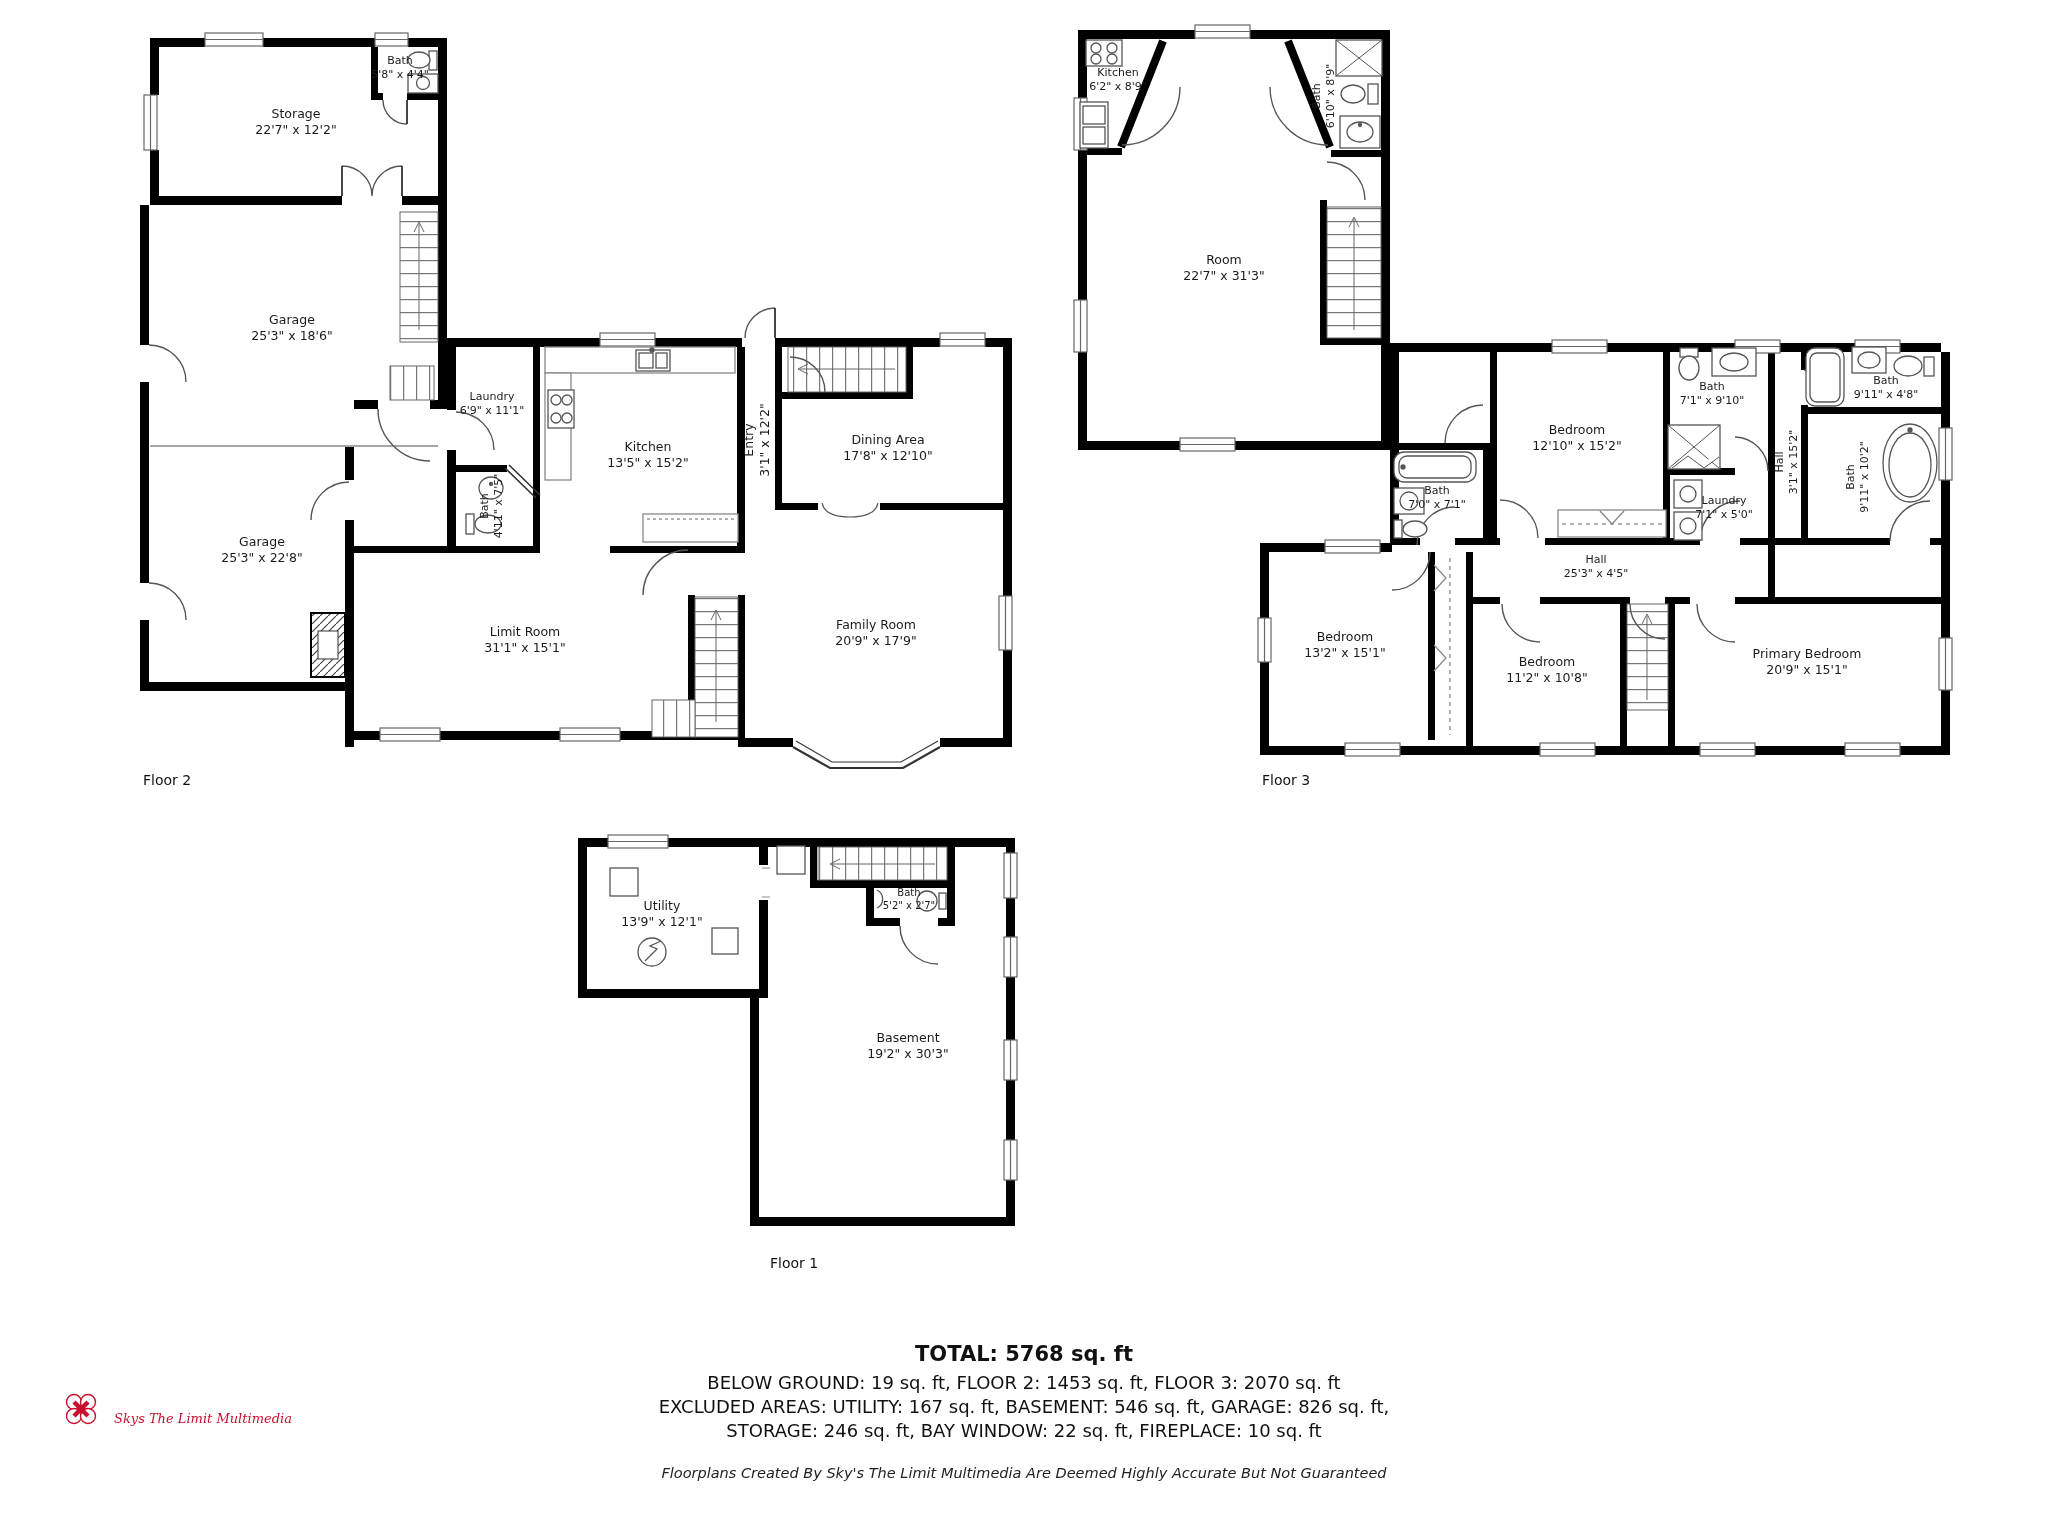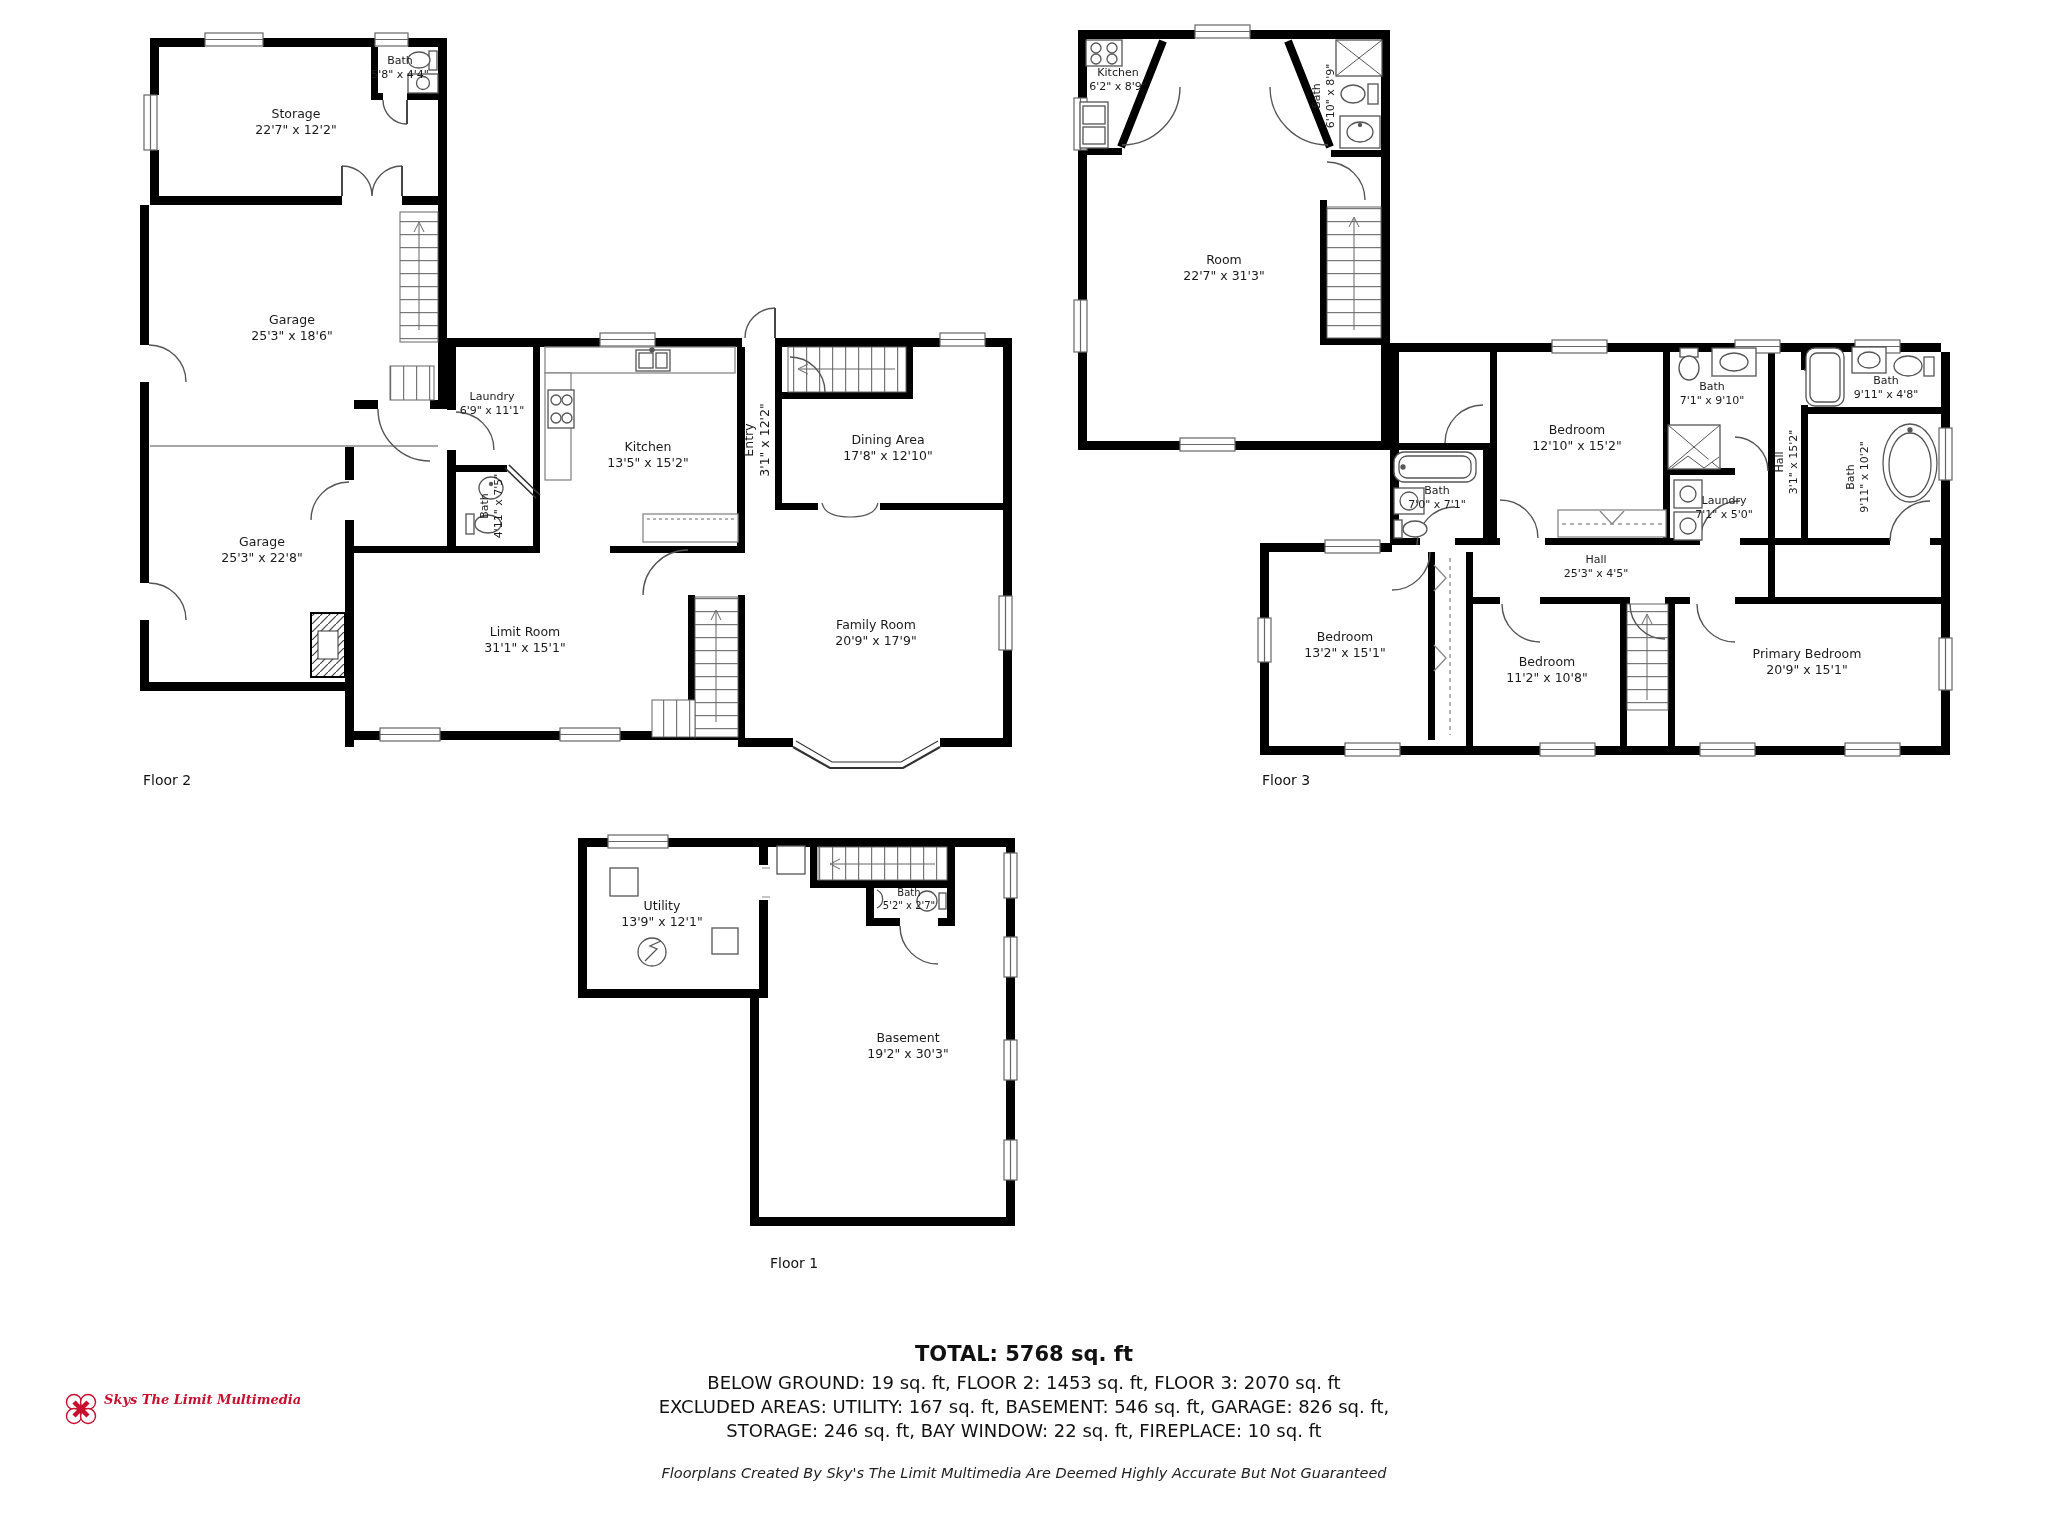--- a/index.html
+++ b/index.html
@@ -10,21 +10,21 @@
       line-height:1.3;white-space:nowrap;color:#1b1b1b;}
   .rl span{display:block;}
   .rl.v{transform:translate(-50%,-50%) rotate(-90deg);}
   .rl.sm{font-size:11px;}
   .rl.xs{font-size:10px;}
   .cap{position:absolute;font-size:14px;color:#111;}
   .summary{position:absolute;left:0;right:0;top:1342px;text-align:center;color:#111;}
   .summary .total{font-size:21px;font-weight:bold;margin:0 0 5px 0;}
   .summary .sline{font-size:18px;line-height:24px;margin:0;}
   .summary .disclaimer{font-size:14.5px;margin-top:22px;color:#222;font-style:italic;}
-  .logo{position:absolute;left:64px;top:1392px;display:flex;align-items:flex-start;gap:6px;font-weight:bold;}
+  .logo{position:absolute;left:64px;top:1392px;display:flex;align-items:flex-end;gap:16px;}
   .logo .brand{font-family:"DejaVu Serif","Liberation Serif",serif;font-style:italic;
                font-size:13px;color:#c8102e;}
 </style>
 </head>
 <body>
 
 <div class="canvas">
 
 <svg class="plan" width="2048" height="1536" viewBox="0 0 2048 1536">
   <defs>

